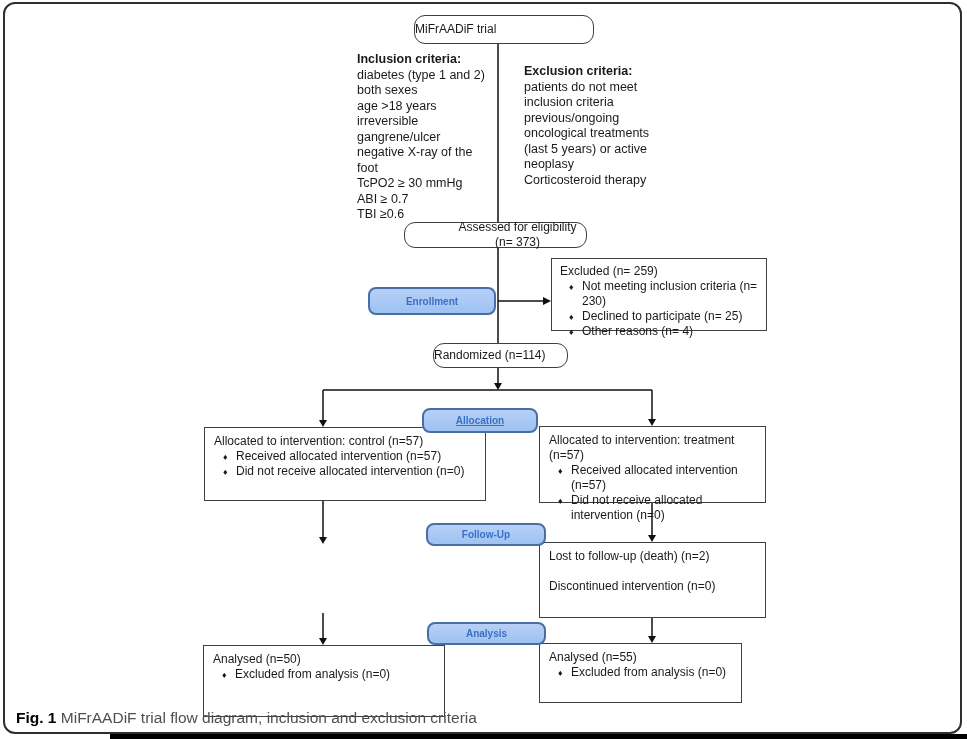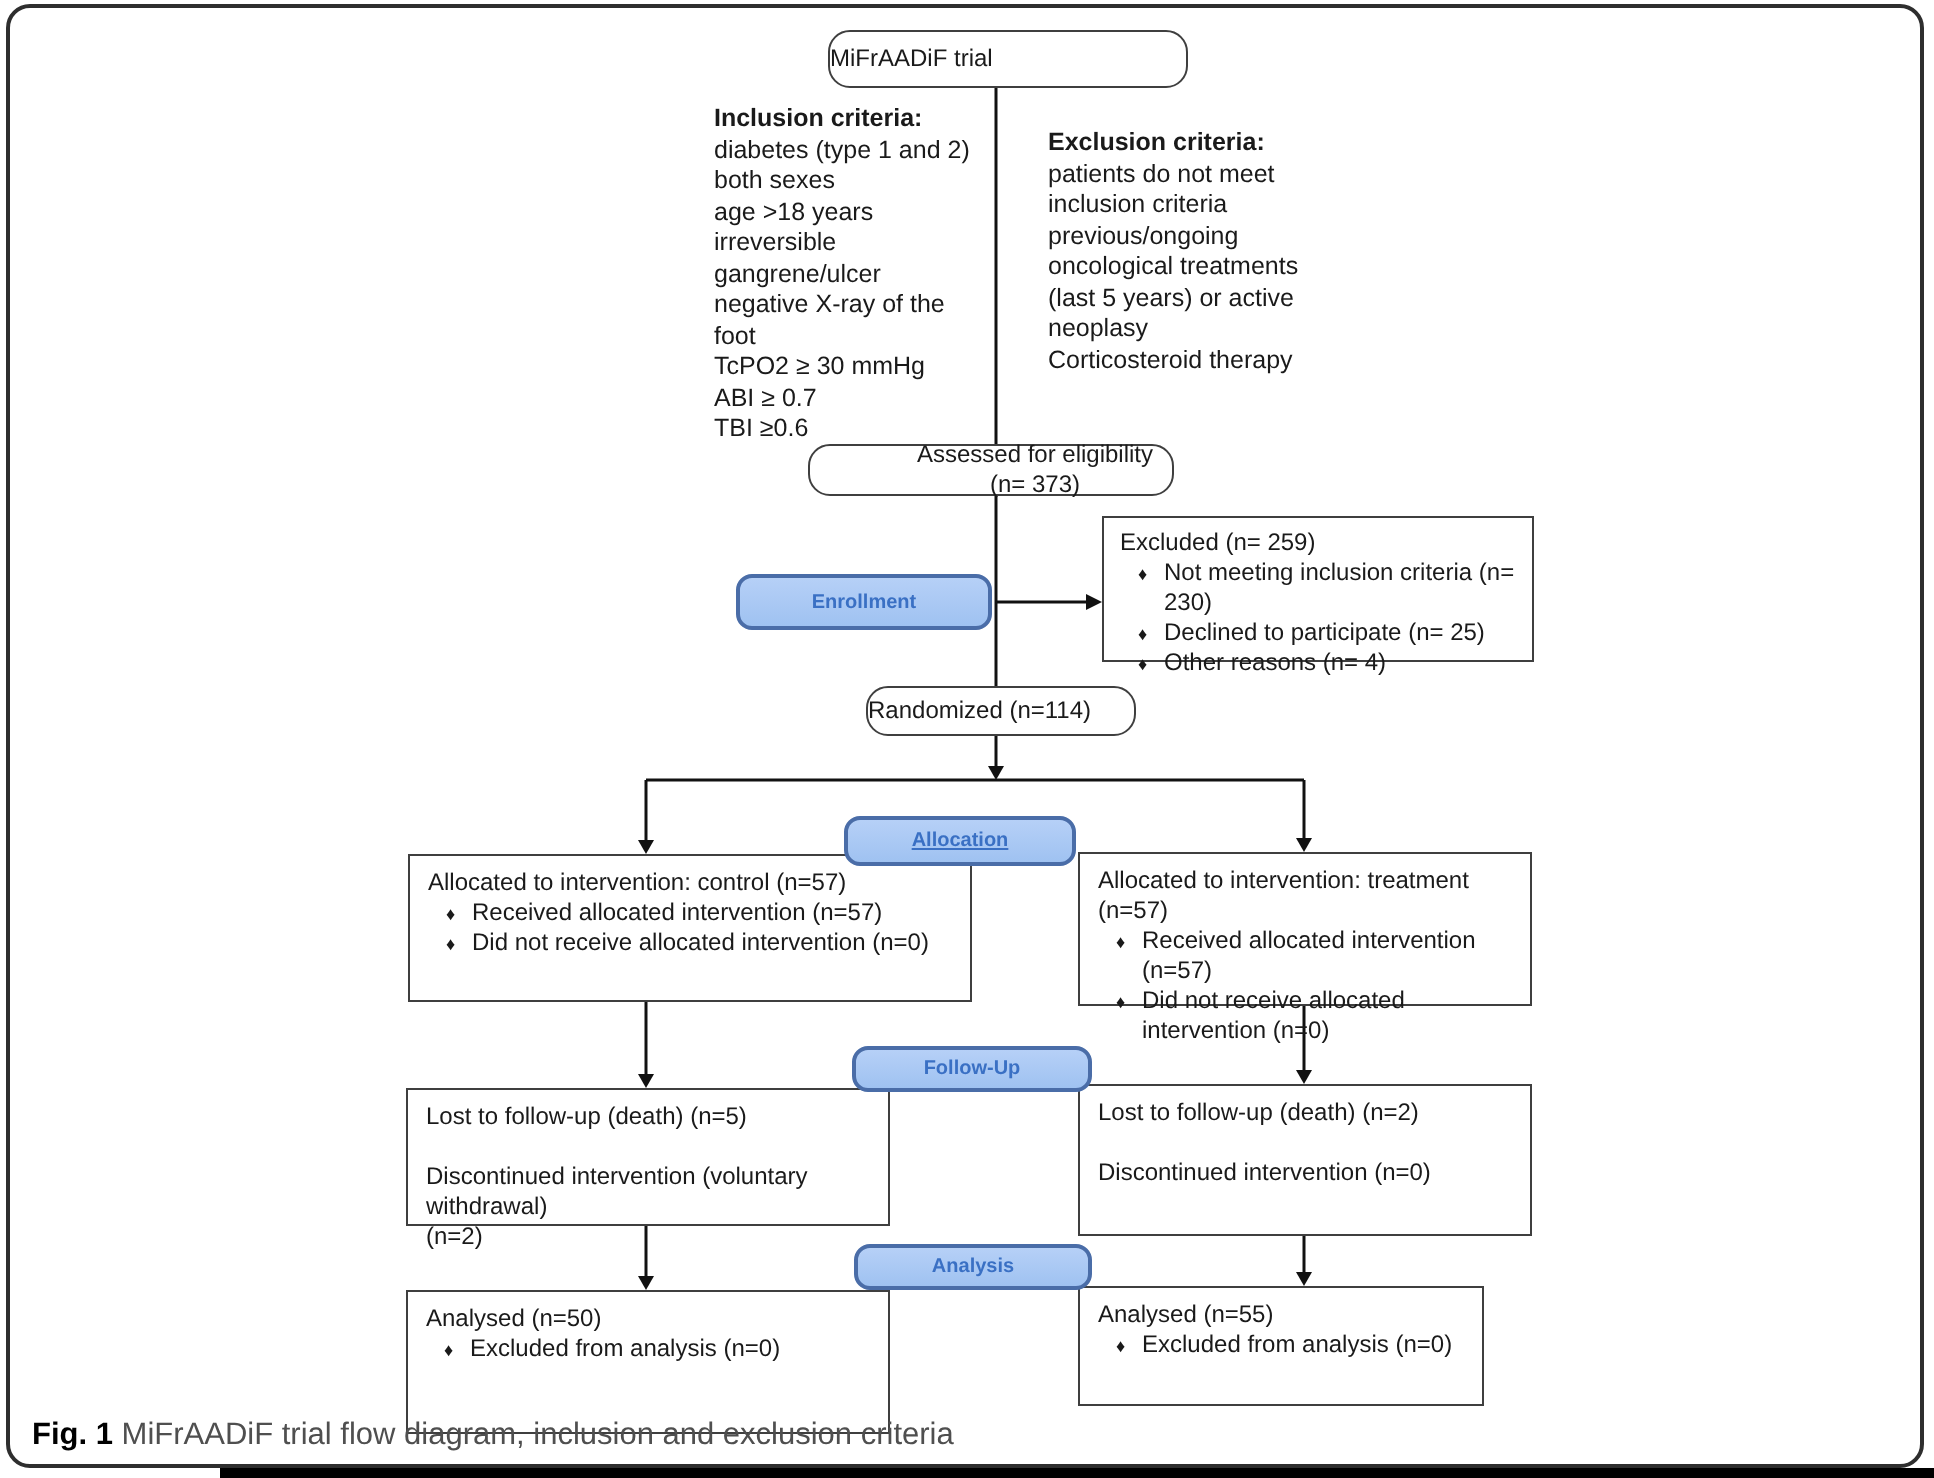--- a/index.html
+++ b/index.html
@@ -143,25 +143,20 @@
       <span>Received allocated intervention (n=57)</span>
     </div>
     <div class="bullet-row">
       <span class="blt">♦</span>
       <span>Did not receive allocated intervention (n=0)</span>
     </div>
   </div>
 
   <div class="pill" style="left:426px;top:523px;width:120px;height:23px;">Follow-Up</div>
 
-  <div class="box pad" style="left:203px;top:544px;width:242px;height:69px;">
-    <div>Lost to follow-up (death) (n=5)</div>
-    <div class="gap-top">Discontinued intervention (voluntary withdrawal)</div>
-    <div>(n=2)</div>
-  </div>
 
   <div class="box pad" style="left:539px;top:542px;width:227px;height:76px;">
     <div>Lost to follow-up (death) (n=2)</div>
     <div class="gap-top">Discontinued intervention (n=0)</div>
   </div>
 
   <div class="pill" style="left:427px;top:622px;width:119px;height:23px;">Analysis</div>
 
   <div class="box pad" style="left:203px;top:645px;width:242px;height:72px;">
     <div>Analysed (n=50)</div>

